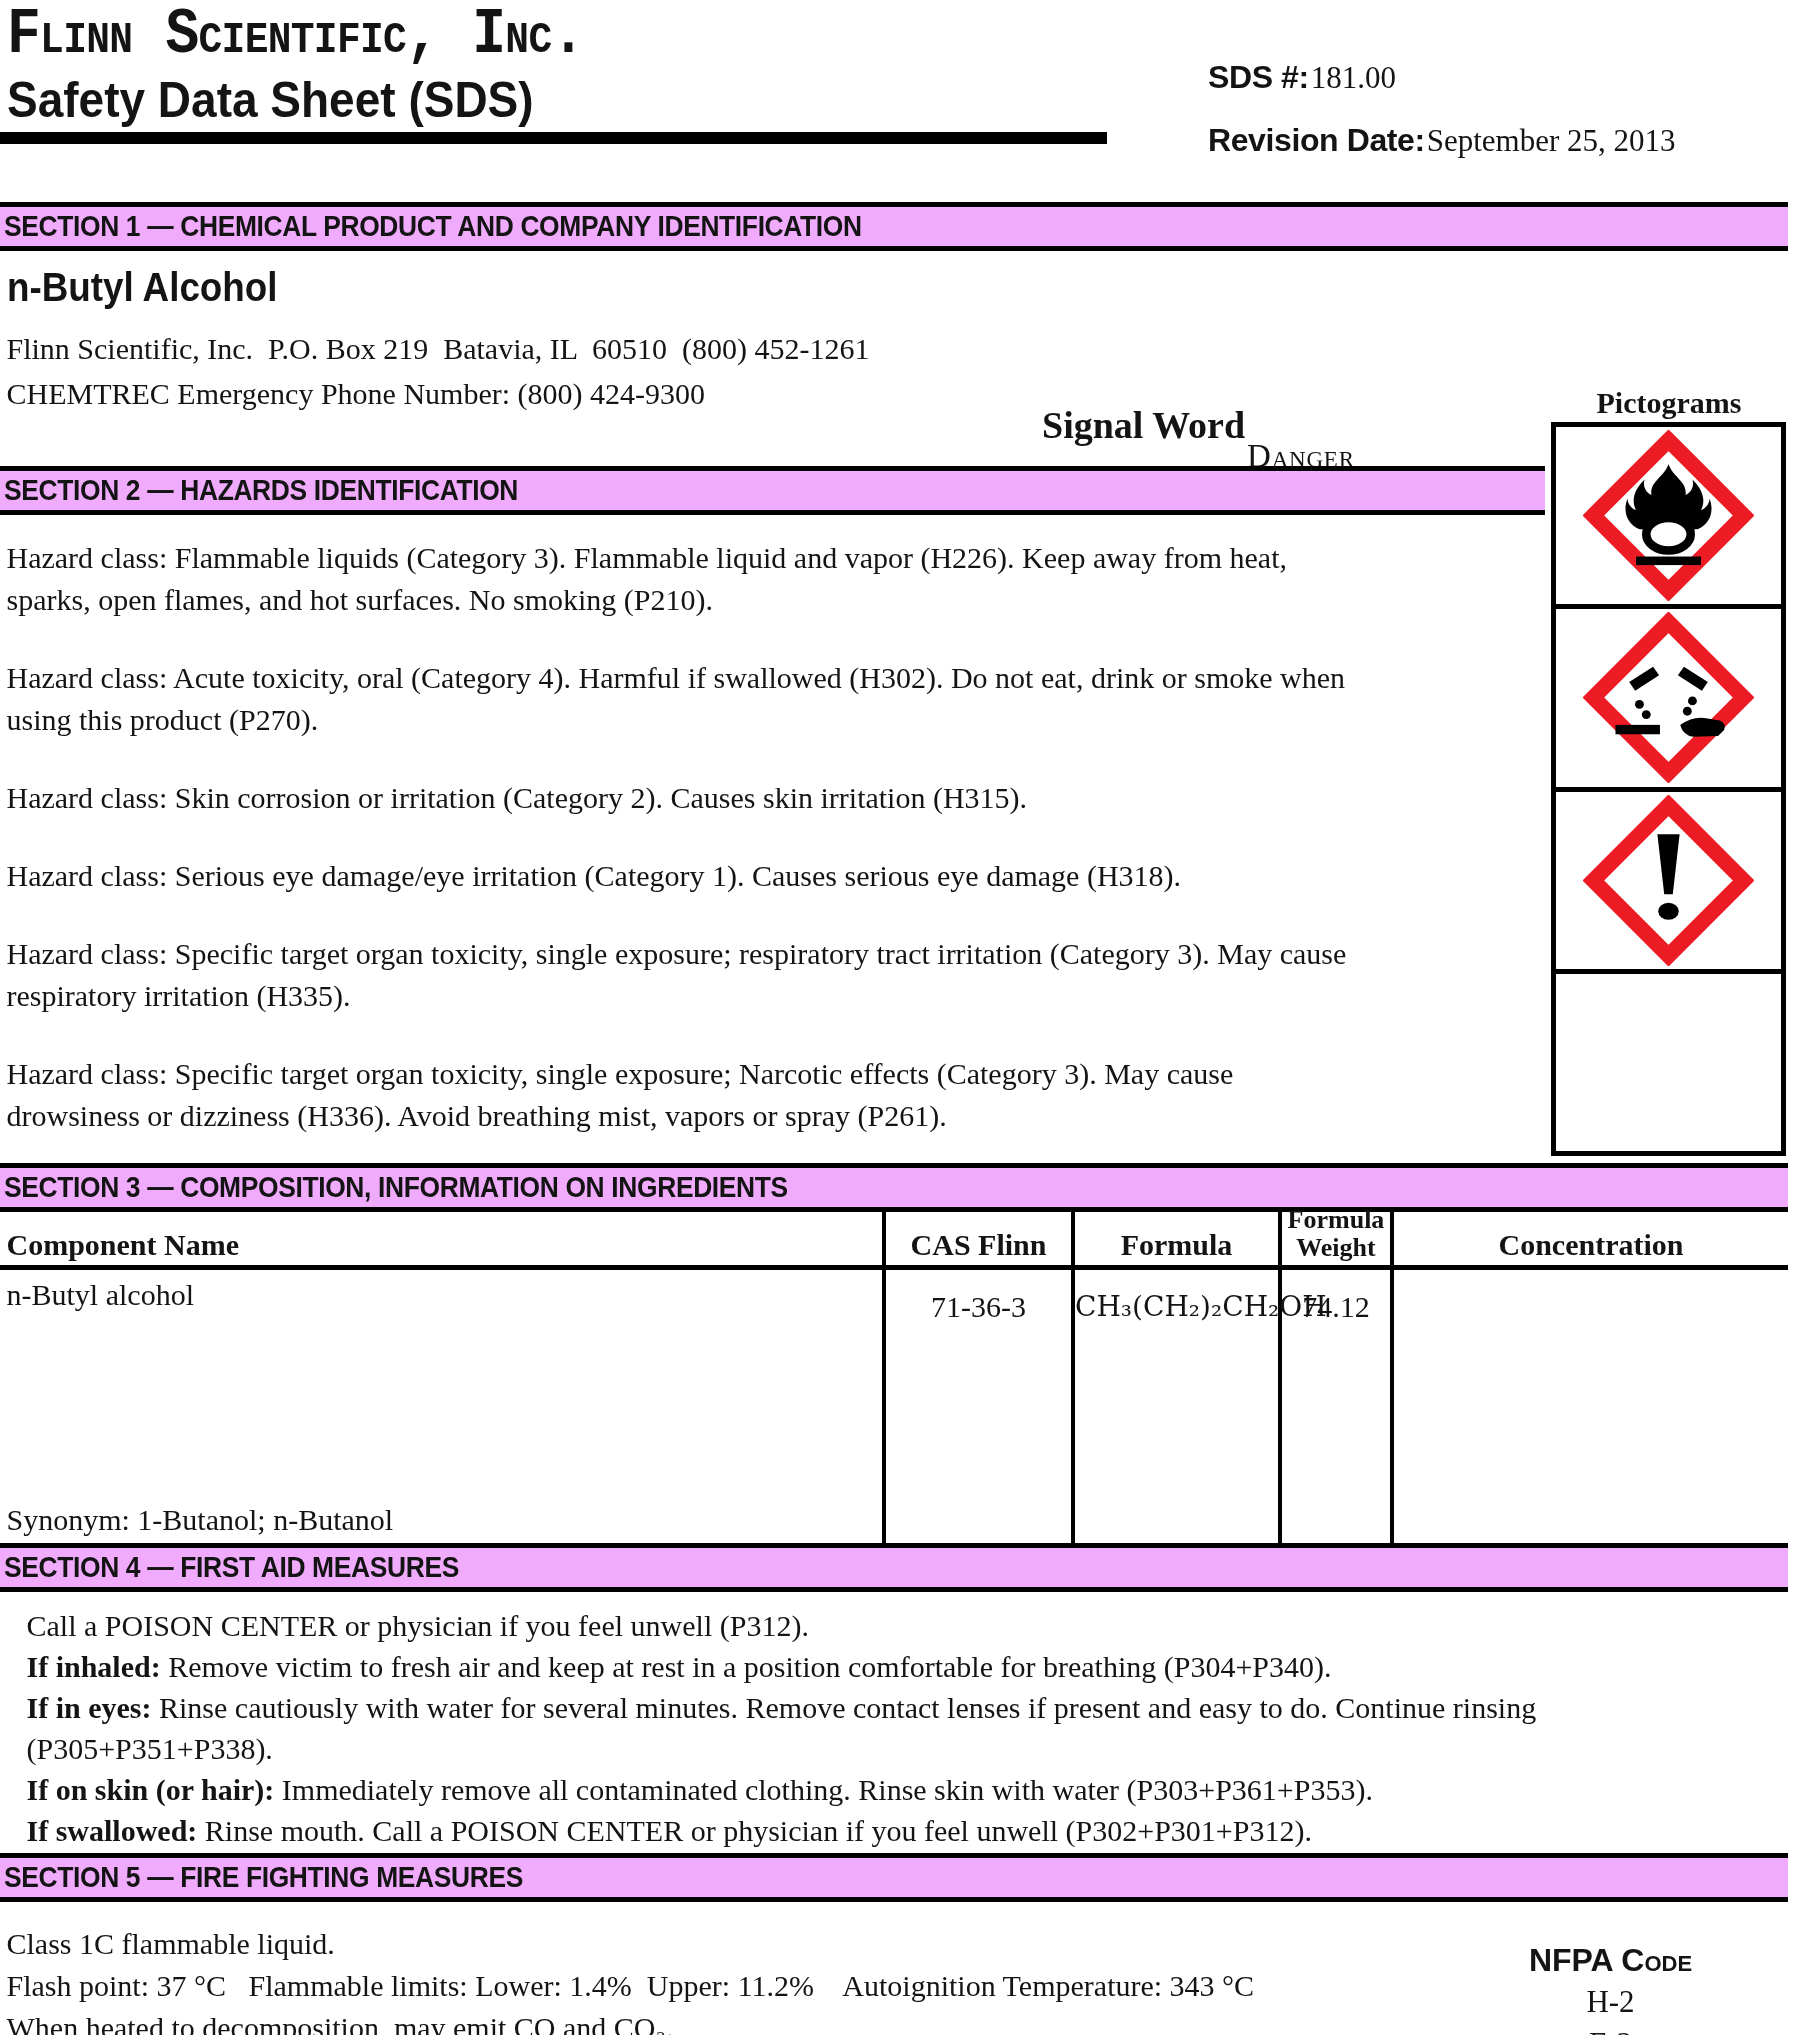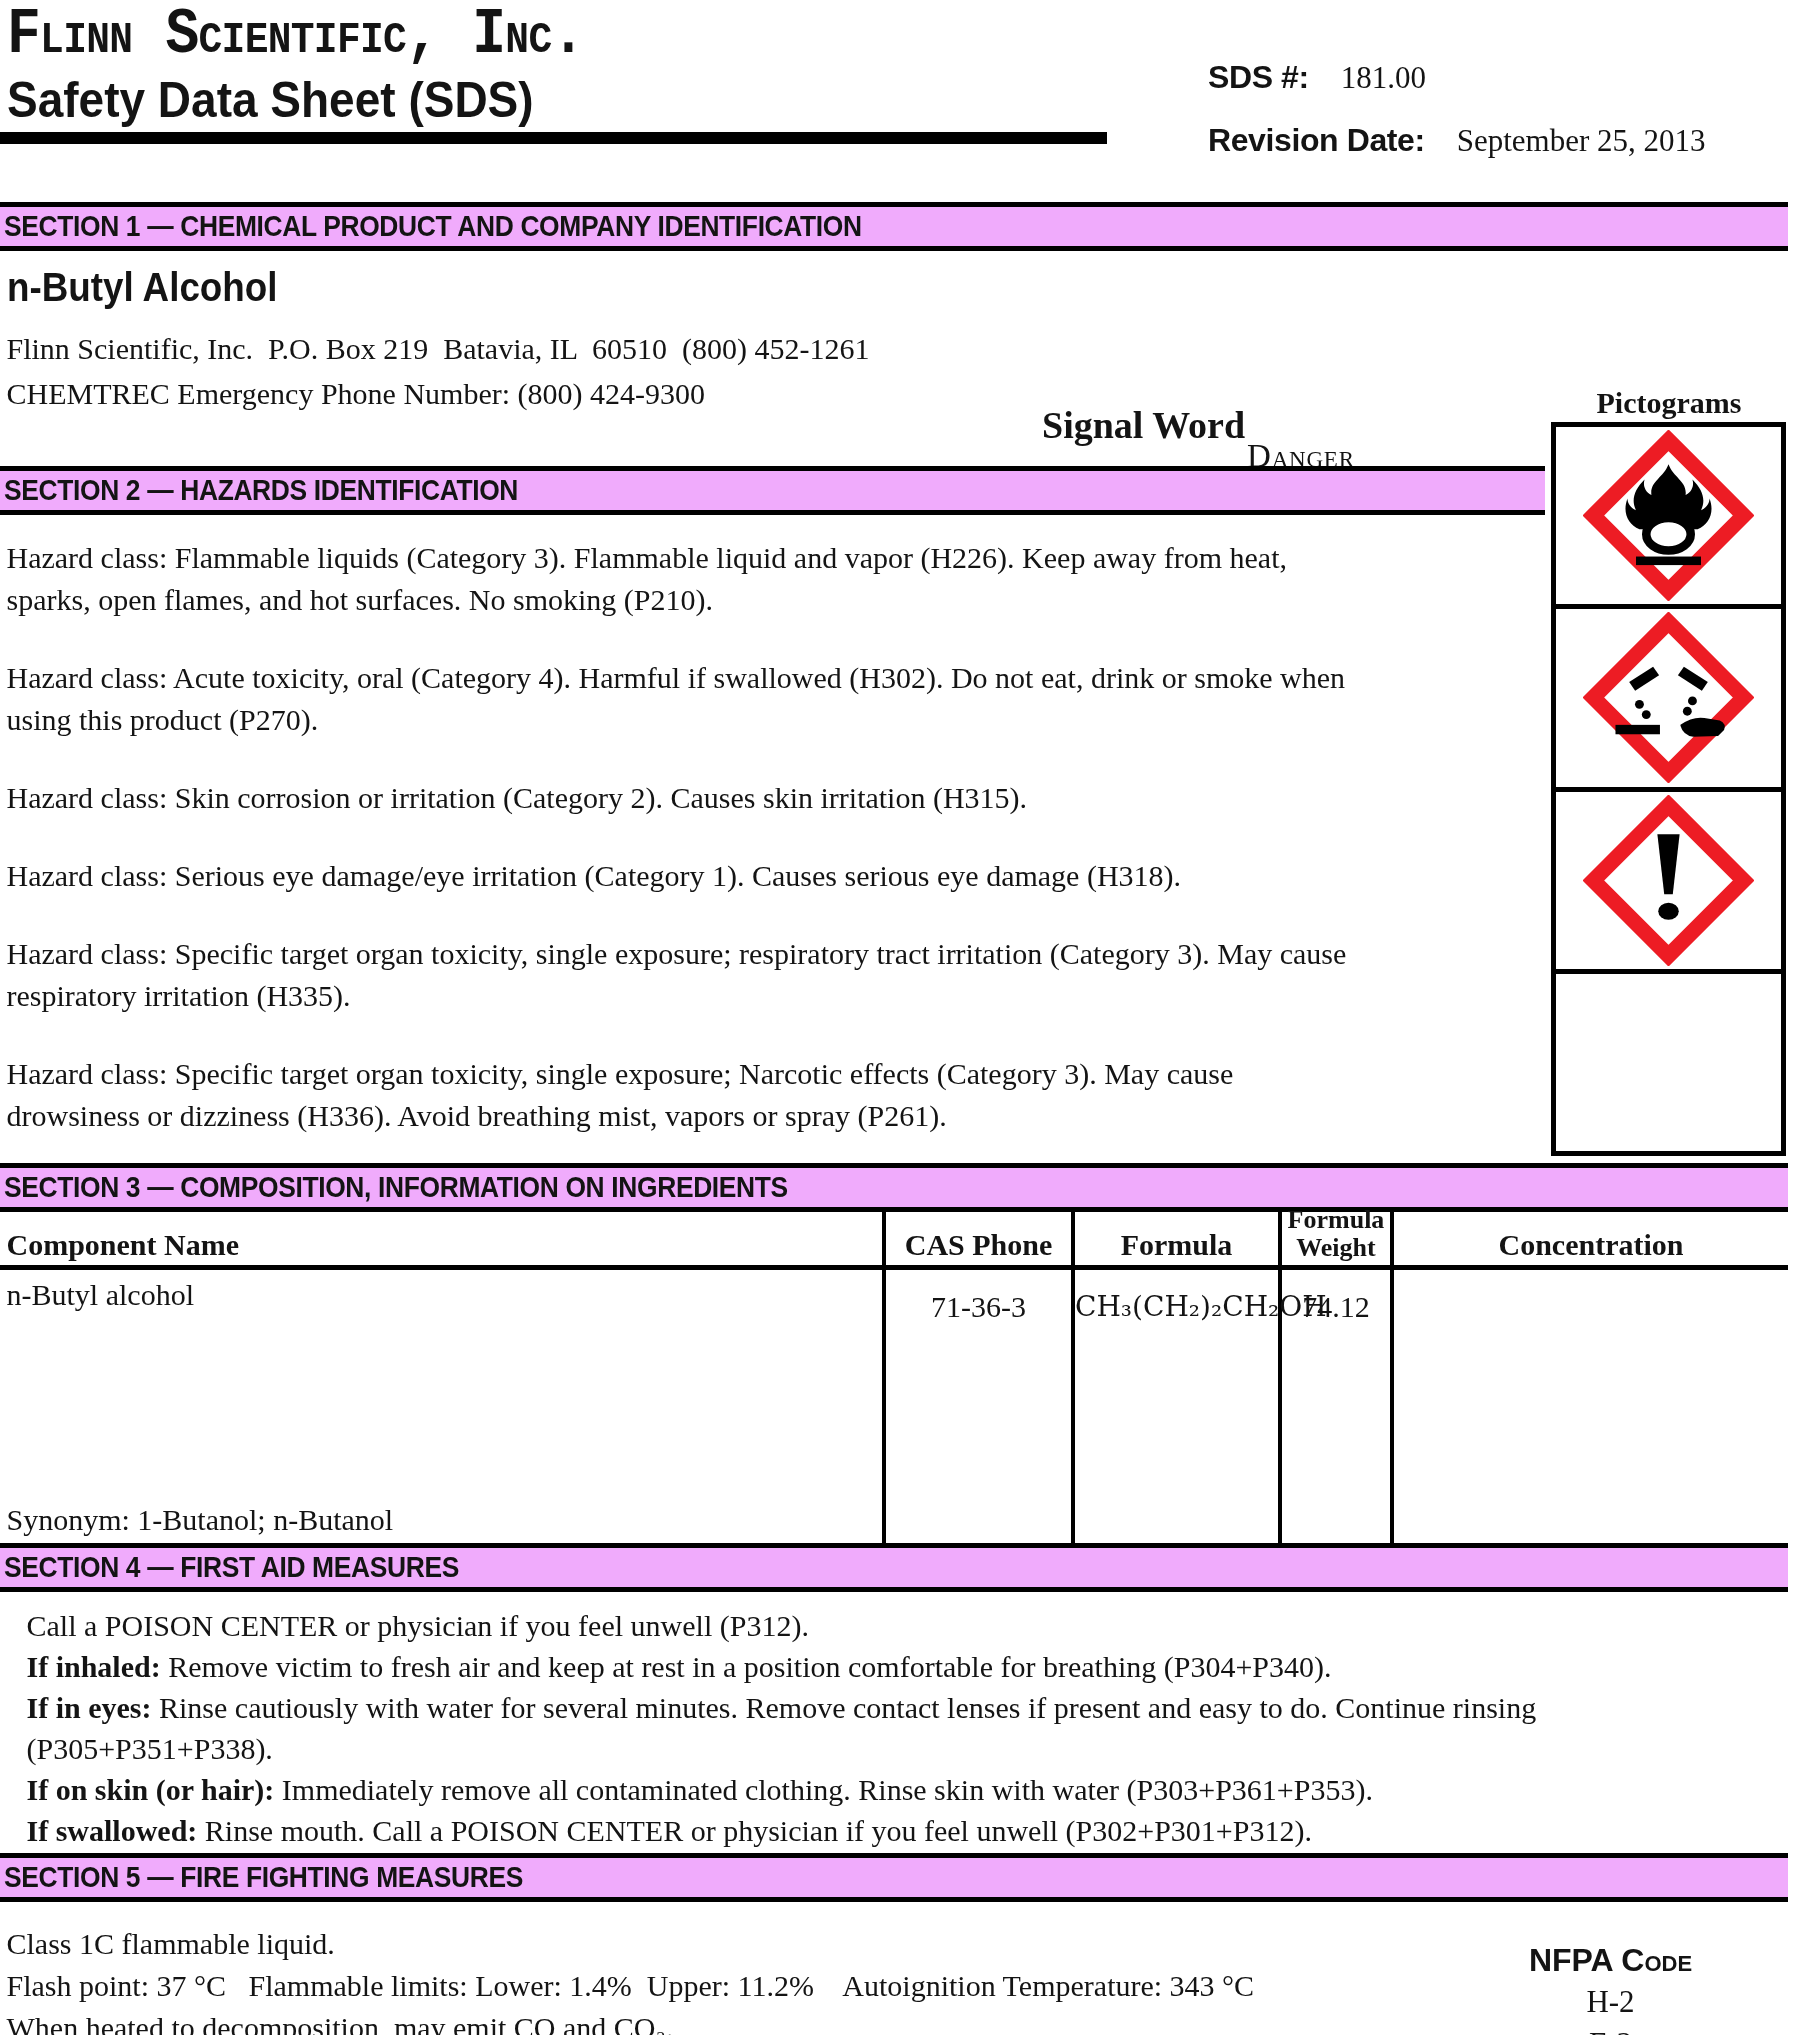--- a/index.html
+++ b/index.html
@@ -18,21 +18,21 @@
   .squeeze{display:inline-block;transform:scaleX(0.88);transform-origin:0 60%;}
   .squeeze92{display:inline-block;transform:scaleX(0.92);transform-origin:0 60%;}
 
   
   #company{left:6.5px;top:3.3px;font-weight:bold;font-size:64px;line-height:1.02;
            font-variant:small-caps;letter-spacing:-0.8px;font-family:Liberation Mono, monospace;}
   #doctitle{left:6.5px;top:75px;font-weight:bold;font-size:50px;line-height:1.0;}
   #sds-row{left:1208px;top:59px;font-size:31px;}
   #rev-row{left:1208px;top:122px;font-size:31px;}
   .hdr-label{font-weight:bold;font-size:32px;letter-spacing:-0.4px;}
-  .hdr-val{margin-left:32px;}
+  .hdr-val{margin-left:2px;}
   #hdr-bar{left:0;top:132px;width:1107px;height:12.2px;background:#000;}
 
   
   .sec-head{left:0;width:1788px;border-top:5.7px solid #000;border-bottom:5.7px solid #000;
             padding:2.4px 0 3.3px 0;background:#f0abfc;}
   .sec-title{font-family:"Liberation Sans","DejaVu Sans",sans-serif;font-weight:bold;
              font-size:30px;line-height:33px;padding-left:4.1px;letter-spacing:-0.4px;}
   #sec1-head{top:202px;}
   #sec2-head{top:466px;width:1545px;}
   #sec3-head{top:1163px;}
@@ -167,21 +167,21 @@
 respiratory irritation (H335).</p>
     <p class="hz pre">Hazard class: Specific target organ toxicity, single exposure; Narcotic effects (Category 3). May cause
 drowsiness or dizziness (H336). Avoid breathing mist, vapors or spray (P261).</p>
   </div>
 
   <div class="abs sec-head" id="sec3-head">
     <div class="sec-title"><span class="squeeze">SECTION 3 — COMPOSITION, INFORMATION ON INGREDIENTS</span></div>
   </div>
   <div class="abs" id="comp-table">
     <div class="th th-comp">Component Name</div>
-    <div class="th">CAS Phone</div>
+    <div class="th">CAS Flinn</div>
     <div class="th">Formula</div>
     <div class="th th-fw">Formula Weight</div>
     <div class="th no-r">Concentration</div>
 
     <div class="td td-comp">
       <span>n-Butyl alcohol</span>
       <span>Synonym: 1-Butanol; n-Butanol</span>
     </div>
     <div class="td">71-36-3</div>
     <div class="td td-formula">CH₃(CH₂)₂CH₂OH</div>

